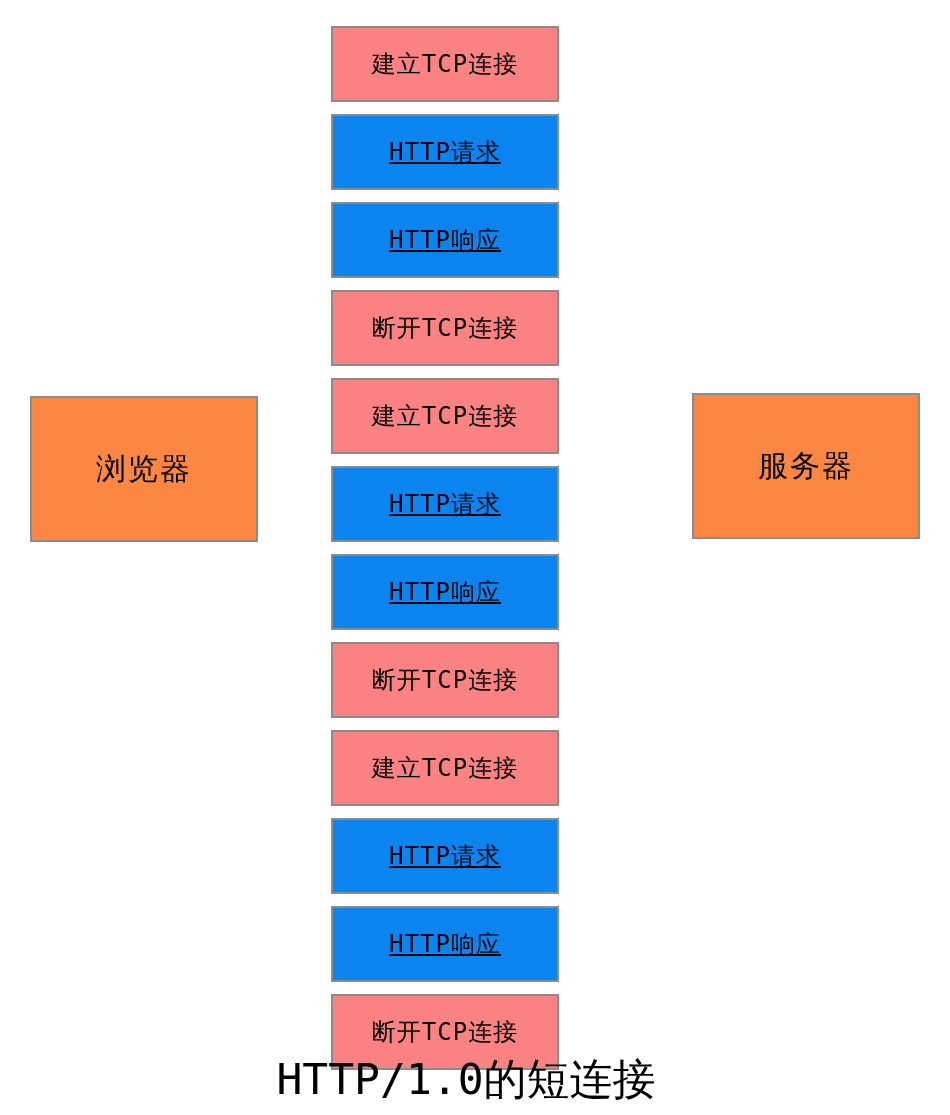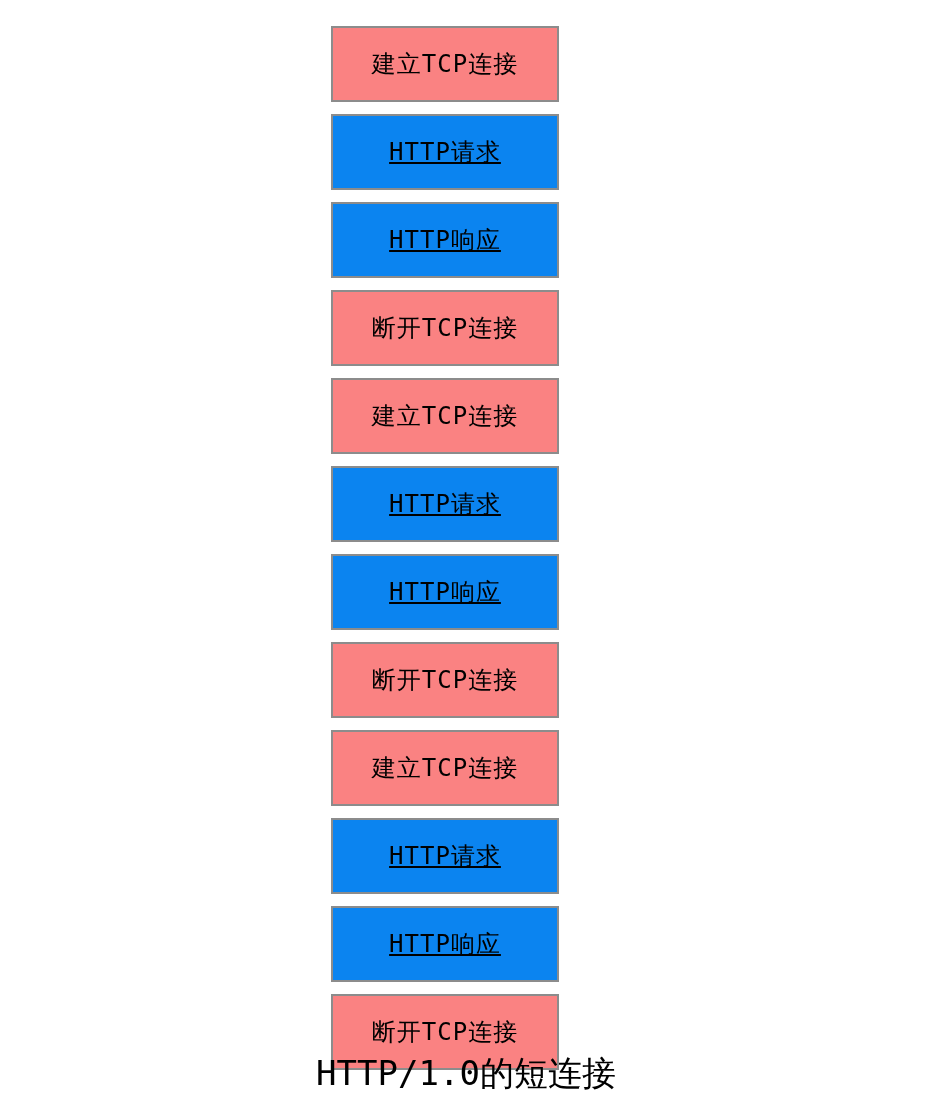--- a/index.html
+++ b/index.html
@@ -52,30 +52,31 @@
     letter-spacing: 1px;
   }
   .flow-box--tcp  { background: var(--pink, #fa8282); }
   .flow-box--http { background: var(--blue, #0b84f0); text-decoration: underline; }
 
   .diagram-title {
     position: absolute;
     top: 1051px;
     left: 466px;
     transform: translateX(-50%);
-    font-size: 34px;
+    font-size: 43px;
     white-space: nowrap;
     text-align: right;
   }
 </style>
 </head>
 <body>
 
 <div class="canvas" style="--pink: #fa8282; --blue: #0b84f0; --orange: #fb8742; --border: #8c8c8c; --text: #000000; --bg: #ffffff;">
 
+  <div class="actor actor--browser">浏览器</div>
 
   <div class="flow-column">
       <div class="flow-group">
         <div class="flow-box flow-box--tcp">建立TCP连接</div>
         <div class="flow-box flow-box--http">HTTP请求</div>
         <div class="flow-box flow-box--http">HTTP响应</div>
         <div class="flow-box flow-box--tcp">断开TCP连接</div>
       </div>
       <div class="flow-group">
         <div class="flow-box flow-box--tcp">建立TCP连接</div>
@@ -84,16 +85,17 @@
         <div class="flow-box flow-box--tcp">断开TCP连接</div>
       </div>
       <div class="flow-group">
         <div class="flow-box flow-box--tcp">建立TCP连接</div>
         <div class="flow-box flow-box--http">HTTP请求</div>
         <div class="flow-box flow-box--http">HTTP响应</div>
         <div class="flow-box flow-box--tcp">断开TCP连接</div>
       </div>
     </div>
 
+  <div class="actor actor--server">服务器</div>
 
   <div class="diagram-title">HTTP/1.0的短连接</div>
 
 </div>
 
 </body></html>

